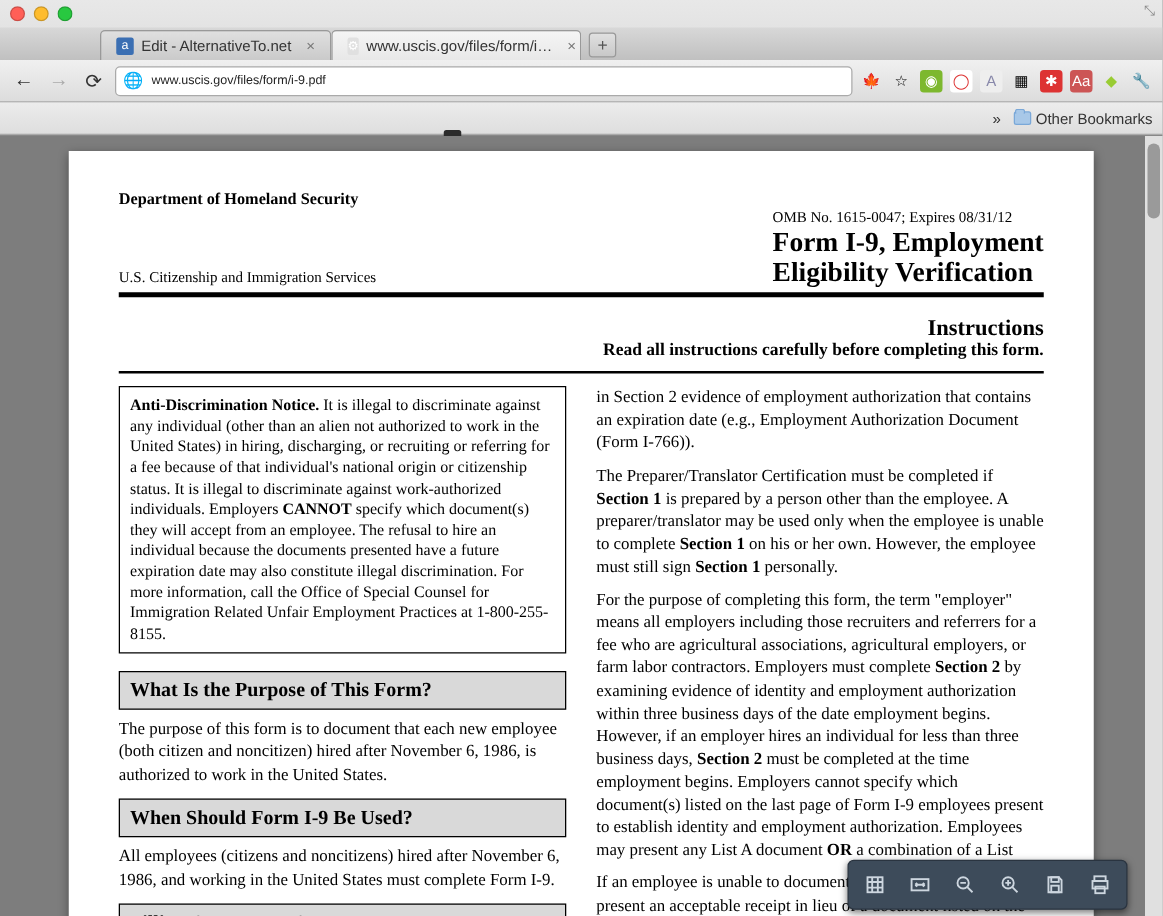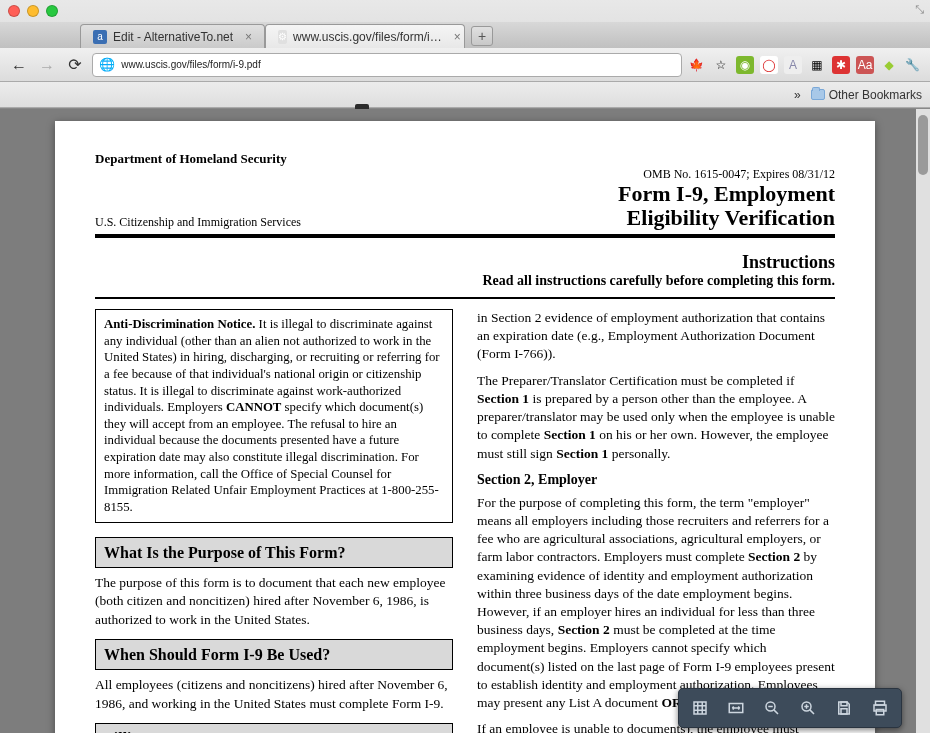--- a/index.html
+++ b/index.html
@@ -34,21 +34,21 @@
 .bm-overflow { margin-left: auto; display:flex; align-items:center; gap: 10px;}
 
 
 .viewport { height: calc(733px - 22px - 26px - 34px - 26px); background: #7d7d7d; overflow: auto; position: relative; }
 .page { width: 820px; background: #fff; margin: 12px auto; padding: 30px 40px 0 40px; box-shadow: 0 2px 8px rgba(0,0,0,.4); font-family: "Times New Roman", serif; color: #000; }
 
 .pdf-header { display: flex; justify-content: space-between; align-items: flex-end; border-bottom: 4px solid #000; padding-bottom: 4px; }
 .hdr-left { font-size: 13px; }
 .hdr-left .dept { font-weight: bold; }
 .hdr-left .agency { font-size: 12px; margin-top: 48px; }
-.hdr-right { text-align: right; }
+.hdr-right { text-align: left; }
 .hdr-right .omb { font-size: 12px; }
 .hdr-right .formname { font-size: 22px; font-weight: bold; line-height: 1.1; }
 
 .instr { text-align: right; margin: 14px 0 8px; }
 .instr .title { font-size: 18px; font-weight: bold; }
 .instr .sub { font-size: 14px; font-weight: bold; }
 .instr-rule { border-top: 2px solid #000; margin-bottom: 10px; }
 
 .columns { display: flex; gap: 24px; font-size: 13.5px; line-height: 1.35; }
 .col { flex: 1; }
@@ -205,21 +205,20 @@
 
         <div class="section-bar">Filling Out Form I-9</div>
 
       </div>
 
       <div class="col">
         <div class="para">in Section 2 evidence of employment authorization that contains an expiration date (e.g., Employment Authorization Document (Form I-766)).</div>
         <div class="para">
           <span>The Preparer/Translator Certification must be completed if </span><b>Section 1</b><span> is prepared by a person other than the employee. A preparer/translator may be used only when the employee is unable to complete </span><b>Section 1</b><span> on his or her own. However, the employee must still sign </span><b>Section 1</b><span> personally.</span>
         </div>
-        <div class="subhead">Section 2, Employer</div>
         <div class="para">
           <span>For the purpose of completing this form, the term "employer" means all employers including those recruiters and referrers for a fee who are agricultural associations, agricultural employers, or farm labor contractors.  Employers must complete </span><b>Section 2</b><span> by examining evidence of identity and employment authorization within three business days of the date employment begins. However, if an employer hires an individual for less than three business days, </span><b>Section 2</b><span> must be completed at the time employment begins. Employers cannot specify which document(s) listed on the last page of Form I-9 employees present to establish identity and employment authorization. Employees may present any List A document </span><b>OR</b><span> a combination of a List</span>
         </div>
         <div class="para">If an employee is unable to                                          documents), the employee must present an acceptable receipt in lieu of a document listed on the last page of this form</div>
       </div>
     </div>
   </div>
 
   <div class="pdf-toolbar">
     <div class="pdf-tb-btn">

